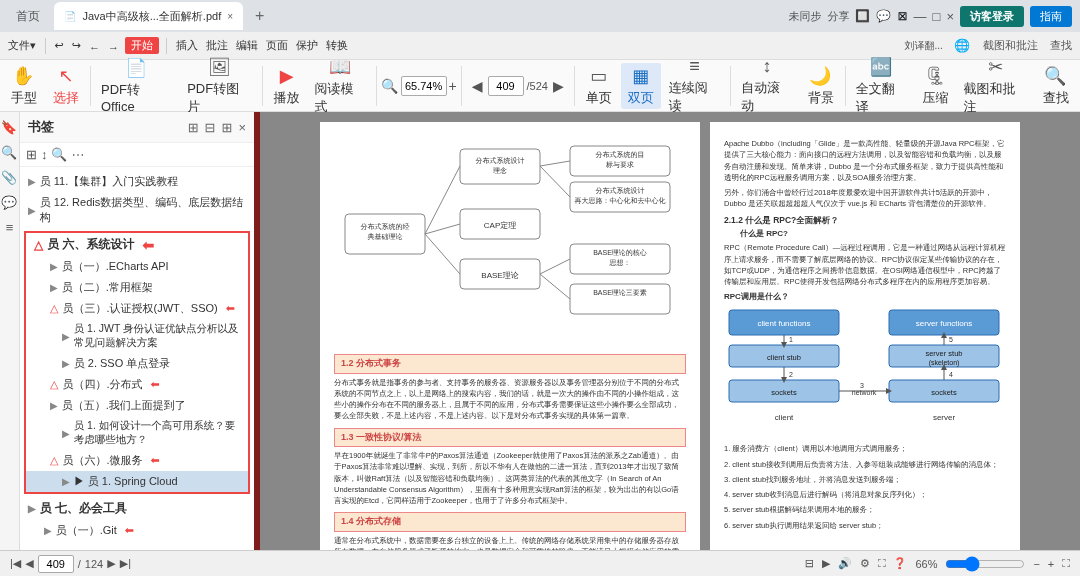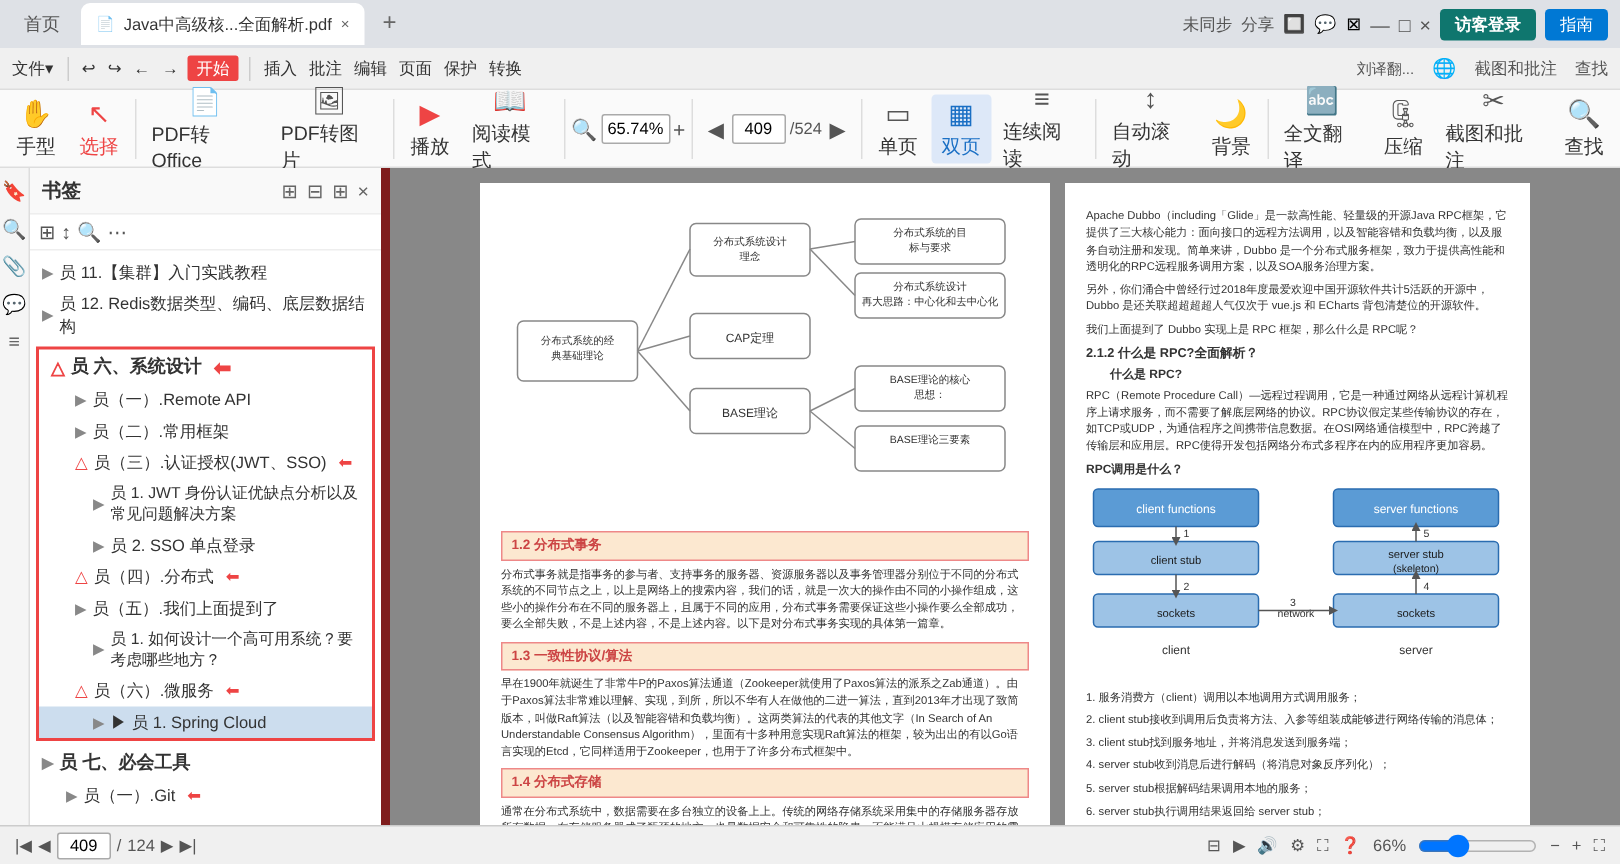--- a/index.html
+++ b/index.html
@@ -436,21 +436,21 @@
       </div>
 
       <div style="border: 2px solid #e44; margin: 3px 4px;">
         <div class="tree-item section" style="font-size:12px;font-weight:bold;color:#333;">
           <span style="color:#e44;font-weight:bold;">△</span>
           <span>员 六、系统设计</span>
           <span style="color:#e44;margin-left:4px;font-size:14px;">⬅</span>
         </div>
         <div class="tree-item sub">
           <span class="tri">▶</span>
-          <span>员（一）.Remote API</span>
+          <span>员（一）.ECharts API</span>
         </div>
         <div class="tree-item sub">
           <span class="tri">▶</span>
           <span>员（二）.常用框架</span>
         </div>
         <div class="tree-item sub">
           <span style="color:#e44;">△</span>
           <span>员（三）.认证授权(JWT、SSO)</span>
           <span style="color:#e44;margin-left:4px;">⬅</span>
         </div>
@@ -556,21 +556,20 @@
       <div>
         <div class="section-title">1.4 分布式存储</div>
         <div class="section-text">通常在分布式系统中，数据需要在多台独立的设备上上。传统的网络存储系统采用集中的存储服务器存放所有数据，在存储服务器成了瓶颈的地方，也是数据安全和可靠性的隐患，不能满足大规模存储应用的需要，以利用多台存储服务器分担存储负荷，利用位置服务器定位存储信息，它不仅提升了系统的可靠性、可用性和存取效率，还易于扩展。</div>
       </div>
 
     </div>
 
     <div class="pdf-page-right">
       <div class="section-text">Apache Dubbo（including「Glide」是一款高性能、轻量级的开源Java RPC框架，它提供了三大核心能力：面向接口的远程方法调用，以及智能容错和负载均衡，以及服务自动注册和发现。简单来讲，Dubbo 是一个分布式服务框架，致力于提供高性能和透明化的RPC远程服务调用方案，以及SOA服务治理方案。</div>
       <div class="section-text">另外，你们涌合中曾经行过2018年度最爱欢迎中国开源软件共计5活跃的开源中，Dubbo 是还关联超超超超人气仅次于 vue.js 和 ECharts 背包清楚位的开源软件。</div>
-      <div class="section-text">我们上面提到了 Dubbo 实现上是 RPC 框架，那么什么是 RPC呢？</div>
       <div style="font-size:8.5px;font-weight:bold;margin:4px 0 2px;">2.1.2 什么是 RPC?全面解析？</div>
       <div style="font-size:8px;font-weight:bold;margin:2px 16px;">什么是 RPC?</div>
       <div class="section-text">RPC（Remote Procedure Call）—远程过程调用，它是一种通过网络从远程计算机程序上请求服务，而不需要了解底层网络的协议。RPC协议假定某些传输协议的存在，如TCP或UDP，为通信程序之间携带信息数据。在OSI网络通信模型中，RPC跨越了传输层和应用层。RPC使得开发包括网络分布式多程序在内的应用程序更加容易。</div>
       <div style="font-size:8px;font-weight:bold;margin:2px 0;">RPC调用是什么？</div>
 
       
       <svg width="280" height="130" viewBox="0 0 280 130" xmlns="http://www.w3.org/2000/svg">
 
         <rect x="5" y="5" width="110" height="25" rx="3" fill="#5b9bd5" stroke="#2a6cb0" stroke-width="1"></rect>
         <text x="60" y="21" text-anchor="middle" font-size="8" fill="white">client functions</text>

